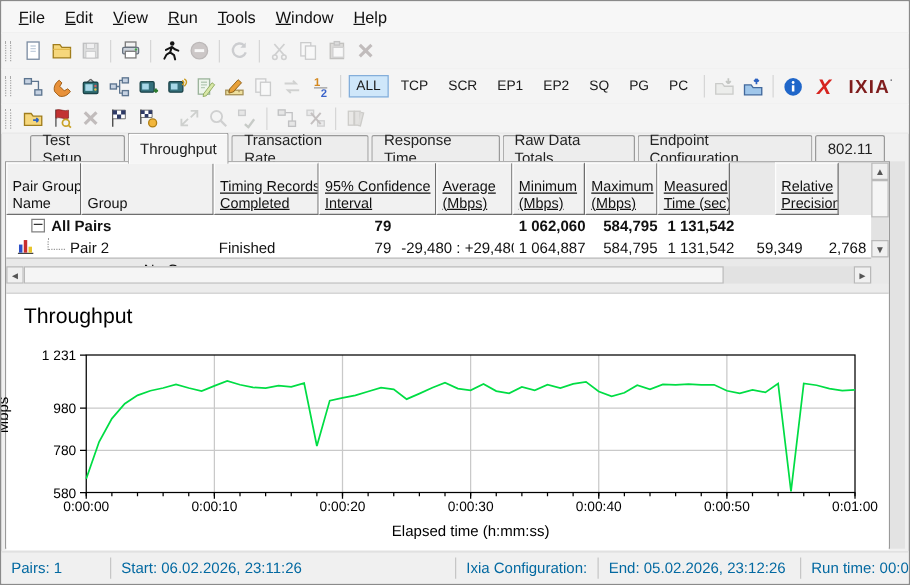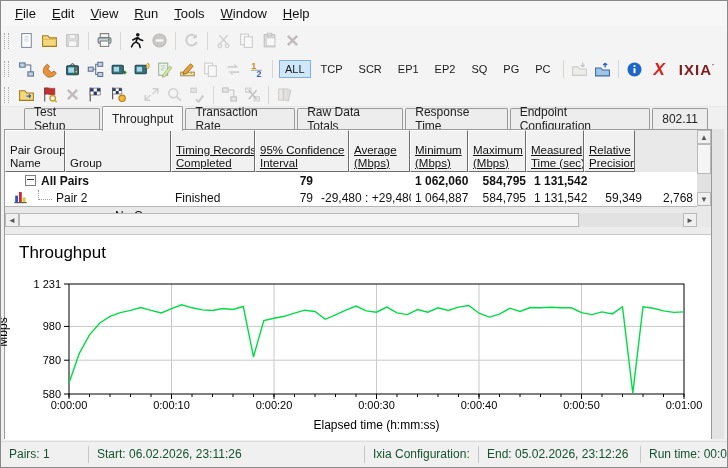--- a/index.html
+++ b/index.html
@@ -66,21 +66,21 @@
   
   .splitter{position:absolute;left:0;width:706px;top:97px;height:7px;background:#ececec;}
   
   .chartpane{position:absolute;top:104px;left:0;width:706px;height:205px;background:#fff;
     border-top:1px solid #c9c9c9;}
   .chart-title{position:absolute;left:14px;top:8px;font-size:17px;color:#000;}
   .chart-ylabel{position:absolute;left:-17px;top:90px;transform:rotate(-90deg);font-size:12px;color:#000;}
   #chart-svg{position:absolute;left:0;top:34px;}
   
   .statusbar{position:absolute;left:0;right:0;bottom:0;height:25px;background:#f0f0f0;
-    border-top:1px solid #dcdcdc;display:flex;align-items:center;font-size:12px;color:#14532d;}
+    border-top:1px solid #dcdcdc;display:flex;align-items:center;font-size:12px;color:#0369a1;}
   .sseg{padding:0 8px;height:17px;line-height:17px;border-right:1px solid #c6c6c6;box-sizing:border-box;
     white-space:nowrap;overflow:hidden;}
   .sseg:last-child{border-right:none;}
 </style>
 </head>
 <body>
 
 <div class="screen">
 
   <div class="menubar" id="menubar">
@@ -360,22 +360,22 @@
           <rect x="7.2" y="2.8" width="4.2" height="10.5" fill="#d9c88c" stroke="#a28d46"></rect>
           <path d="M12 3.6l2 .5-2.4 9.8-2-.5" fill="#cdbd7e" stroke="#a28d46"></path>
         </svg>
       </span>
     </div>
 
   <div class="tabbar" id="tabbar">
       <span class="tab">Test Setup</span>
       <span class="tab active">Throughput</span>
       <span class="tab">Transaction Rate</span>
+      <span class="tab">Response Time</span>
       <span class="tab">Raw Data Totals</span>
-      <span class="tab">Response Time</span>
       <span class="tab">Endpoint Configuration</span>
       <span class="tab">802.11</span>
     </div>
 
   <div class="content">
     <div class="tablepane">
       <div class="thead" id="thead">
           <div class="th" style="width: 60px;">
             <div>Pair Group</div>
             <div>Name</div>
@@ -400,21 +400,21 @@
             <div>(Mbps)</div>
           </div>
           <div class="th right" style="width: 58px;">
             <div>Maximum</div>
             <div>(Mbps)</div>
           </div>
           <div class="th right" style="width: 58px;">
             <div>Measured</div>
             <div>Time (sec)</div>
           </div>
-          <div class="th right" style="width: 51px;">
+          <div class="th right" style="width: 51px; margin-left: 36px;">
             <div>Relative</div>
             <div>Precision</div>
           </div>
         </div>
       <div class="tbody" id="tbody">
           <div class="trow bold">
             <div class="tcell" style="width: 106px;"><span class="expandbox"></span><span>All Pairs</span></div>
             <div class="tcell" style="width: 60px;"></div>
             <div class="tcell" style="width: 62px;"></div>
             <div class="tcell right" style="width: 84px;">79</div>

